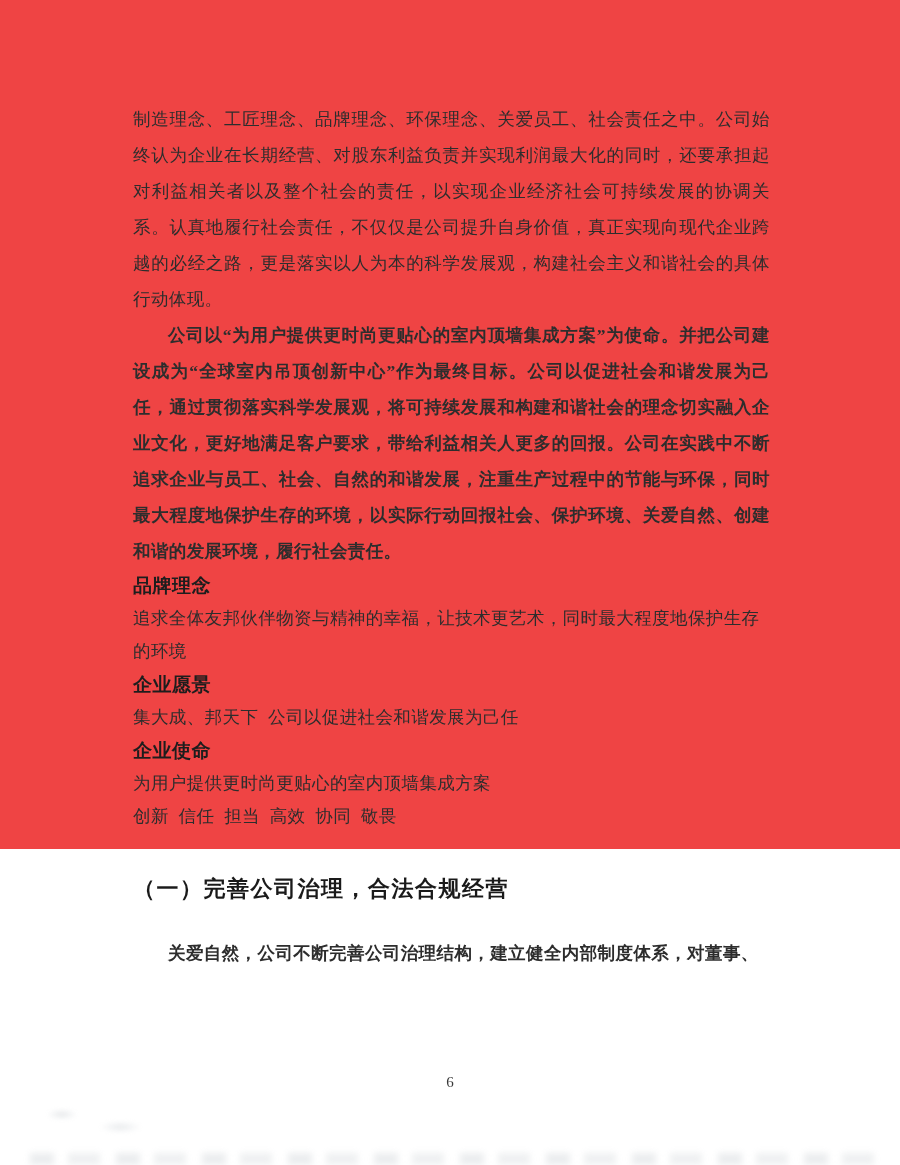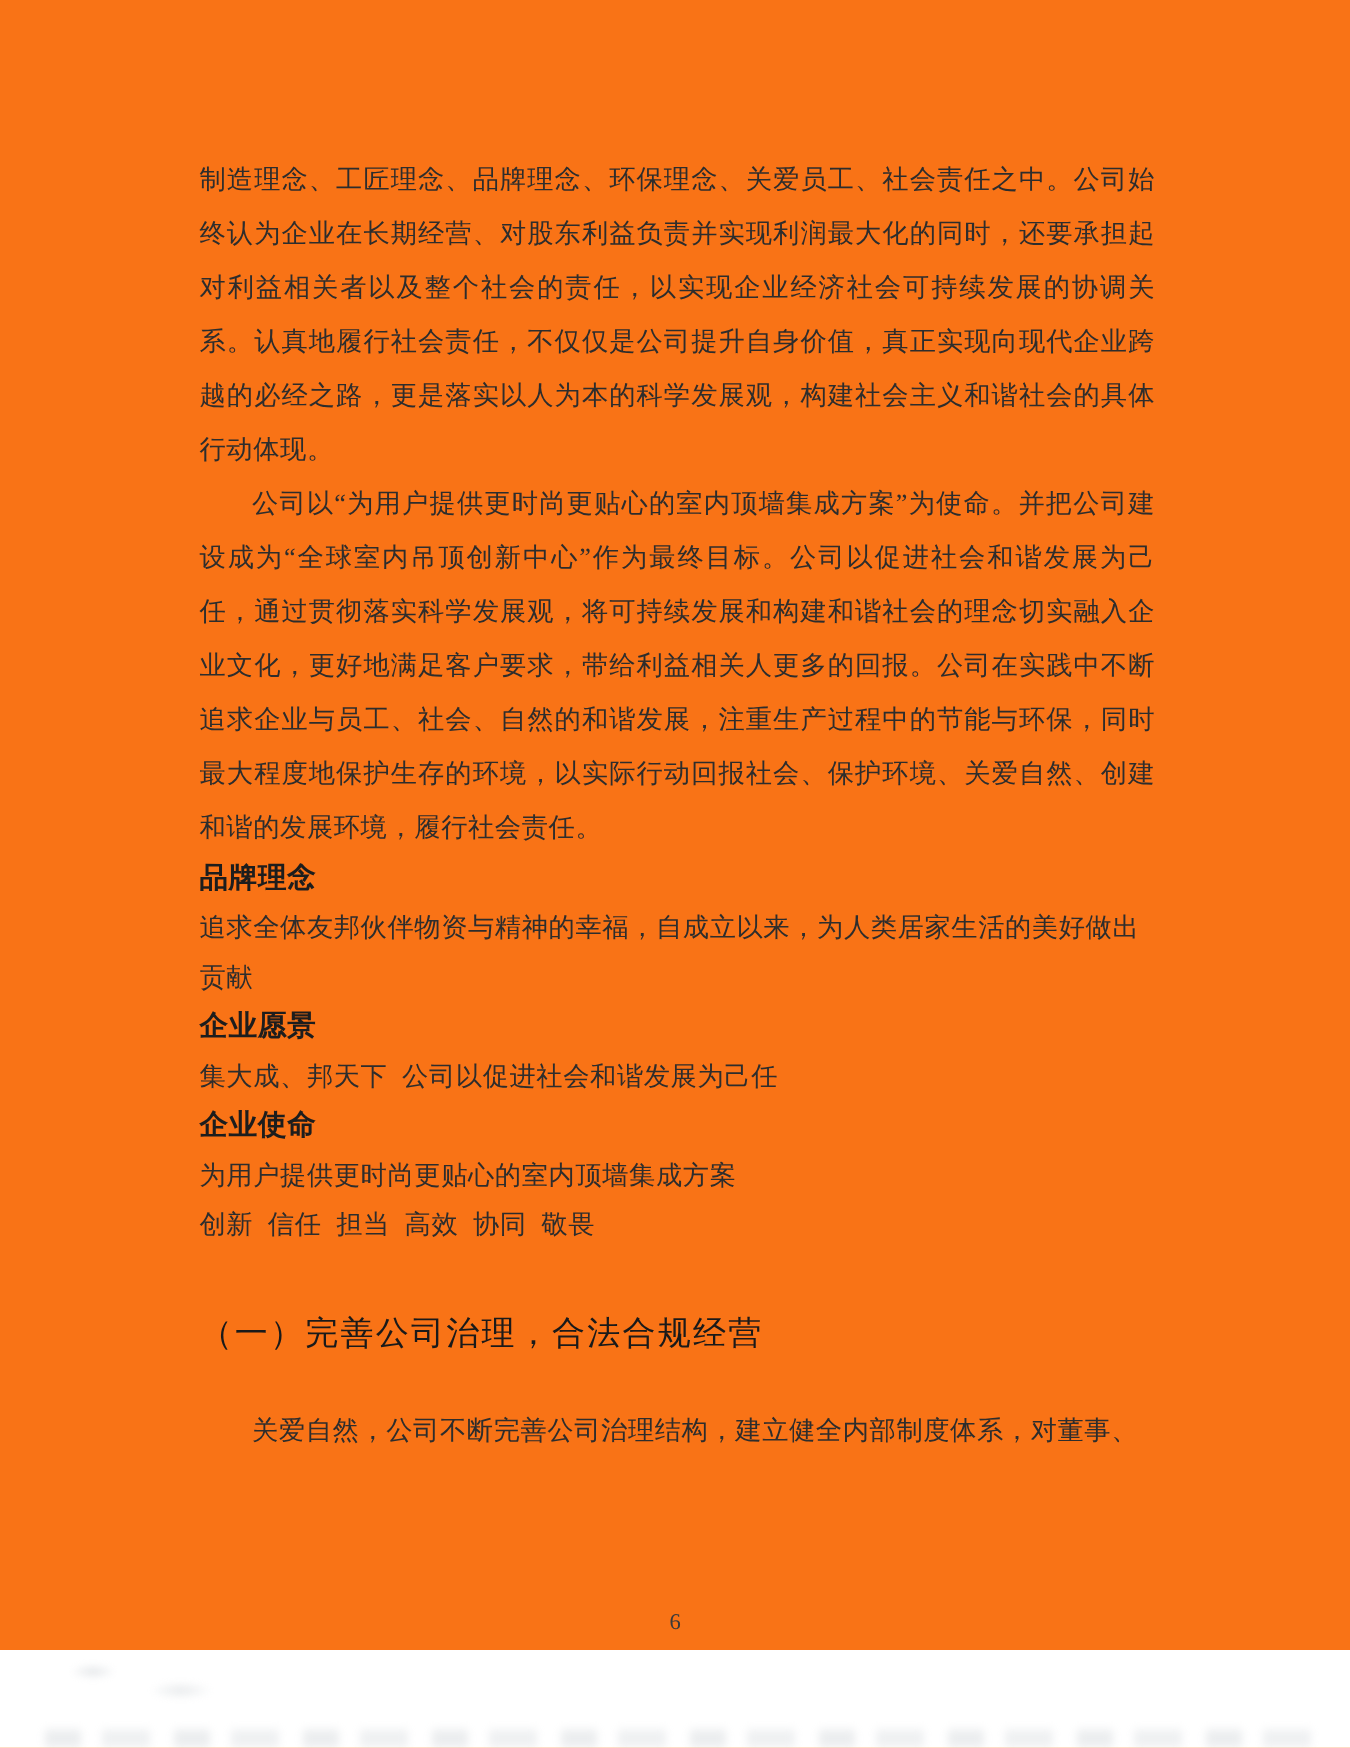--- a/index.html
+++ b/index.html
@@ -5,33 +5,33 @@
   * { margin: 0; padding: 0; box-sizing: border-box; }
   html, body {
     width: 900px; height: 1165px;
     background: #ffffff;
     font-family: "Liberation Serif", "DejaVu Serif", serif;
     overflow: hidden;
   }
   .page {
     position: absolute;
     left: 0; top: 0;
-    width: 900px; height: 1100px;
-    background: #f97316;
+    width: 900px; height: 849px;
+    background: #ef4444;
     padding: 101px 130px 0 133px;
   }
   .body-para {
     font-size: 17.5px;
     line-height: 36px;
     color: #2d2d2d;
     text-align: justify;
     text-justify: inter-ideograph;
     letter-spacing: 0.4px;
   }
-  .indent { text-indent: 2em; }
+  .indent { text-indent: 2em; font-weight: bold; }
   .mini-heading {
     font-family: "Liberation Sans", "DejaVu Sans", sans-serif;
     font-weight: bold;
     font-size: 19px;
     line-height: 33px;
     color: #1d1d1d;
     letter-spacing: 0.5px;
   }
   .mini-para {
     font-size: 17.5px;
@@ -44,21 +44,21 @@
     font-family: "Liberation Sans", "DejaVu Sans", sans-serif;
     font-weight: bold;
     font-size: 27px;
     line-height: 40px;
     margin-top: 29px;
     color: #141414;
     letter-spacing: 1px;
   }
   .subsection-title {
     font-family: "Liberation Sans", "DejaVu Sans", sans-serif;
-    font-weight: normal;
+    font-weight: bold;
     font-size: 22px;
     line-height: 32px;
     margin-top: 40px;
     color: #1a1a1a;
     letter-spacing: 1.5px;
   }
   .governance-para { margin-top: 30px; }
   .page-number {
     position: absolute;
     left: 0; top: 1074px;
@@ -94,21 +94,21 @@
 </head>
 <body>
 
 <div class="page">
 
   <p class="body-para">制造理念、工匠理念、品牌理念、环保理念、关爱员工、社会责任之中。公司始终认为企业在长期经营、对股东利益负责并实现利润最大化的同时，还要承担起对利益相关者以及整个社会的责任，以实现企业经济社会可持续发展的协调关系。认真地履行社会责任，不仅仅是公司提升自身价值，真正实现向现代企业跨越的必经之路，更是落实以人为本的科学发展观，构建社会主义和谐社会的具体行动体现。</p>
 
   <p class="body-para indent">公司以“为用户提供更时尚更贴心的室内顶墙集成方案”为使命。并把公司建设成为“全球室内吊顶创新中心”作为最终目标。公司以促进社会和谐发展为己任，通过贯彻落实科学发展观，将可持续发展和构建和谐社会的理念切实融入企业文化，更好地满足客户要求，带给利益相关人更多的回报。公司在实践中不断追求企业与员工、社会、自然的和谐发展，注重生产过程中的节能与环保，同时最大程度地保护生存的环境，以实际行动回报社会、保护环境、关爱自然、创建和谐的发展环境，履行社会责任。</p>
 
   <h3 class="mini-heading">品牌理念</h3>
-  <p class="mini-para">追求全体友邦伙伴物资与精神的幸福，自成立以来，为人类居家生活的美好做出贡献</p>
+  <p class="mini-para">追求全体友邦伙伴物资与精神的幸福，让技术更艺术，同时最大程度地保护生存的环境</p>
 
   <h3 class="mini-heading">企业愿景</h3>
   <p class="mini-para spaced-words">集大成、邦天下 公司以促进社会和谐发展为己任</p>
 
   <h3 class="mini-heading">企业使命</h3>
   <p class="mini-para">为用户提供更时尚更贴心的室内顶墙集成方案</p>
 
   <p class="mini-para spaced-words">创新 信任 担当 高效 协同 敬畏</p>
 
 

